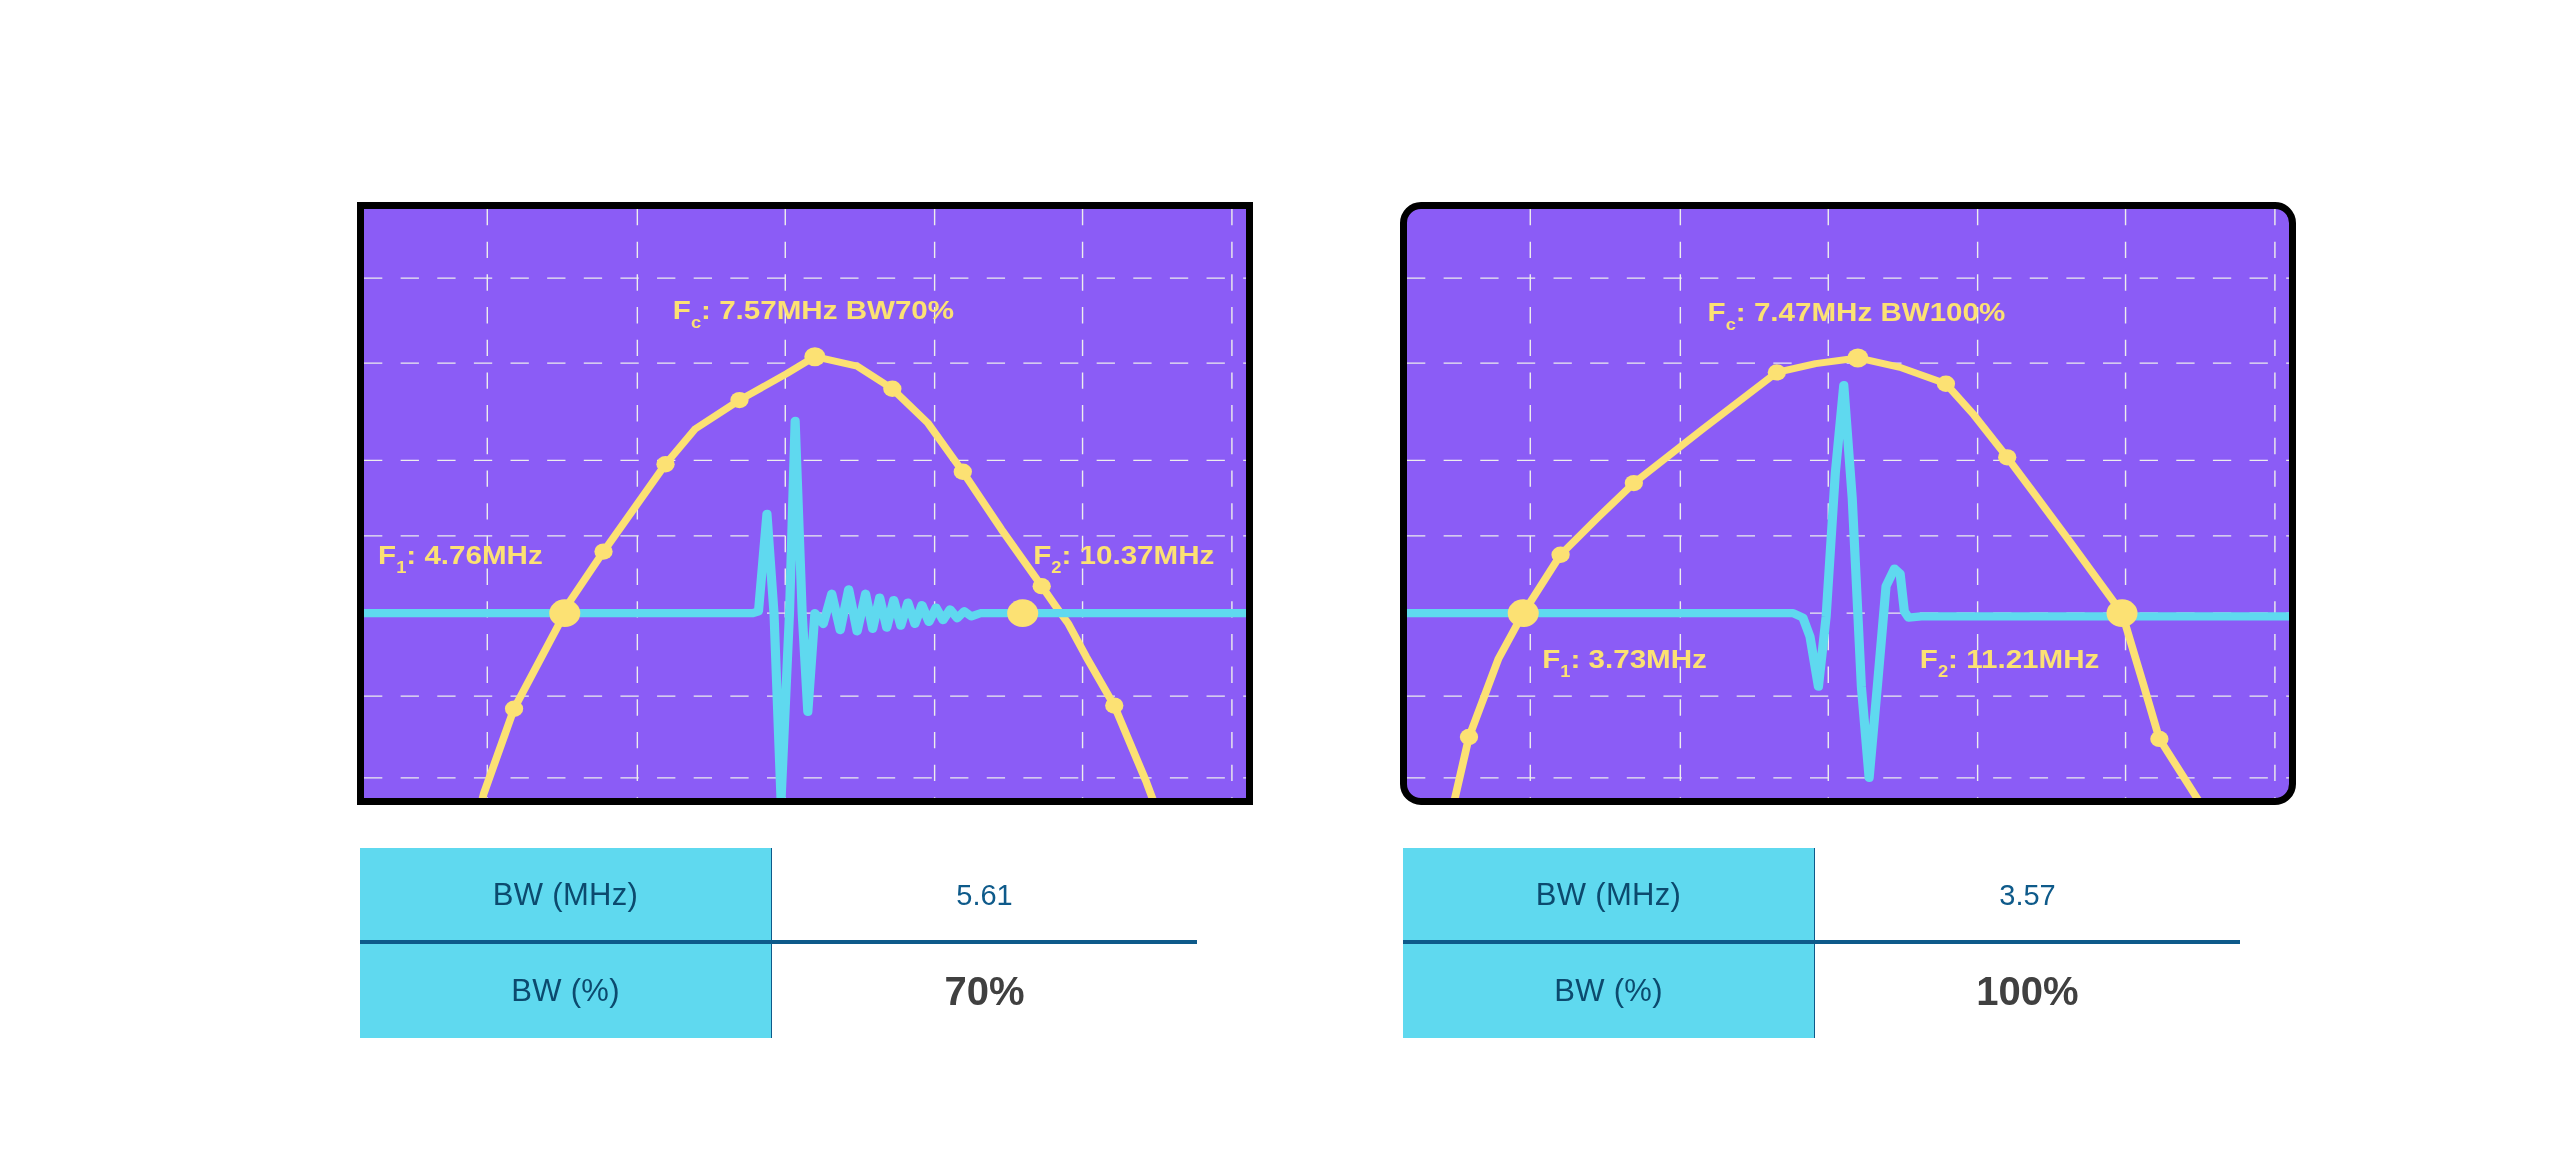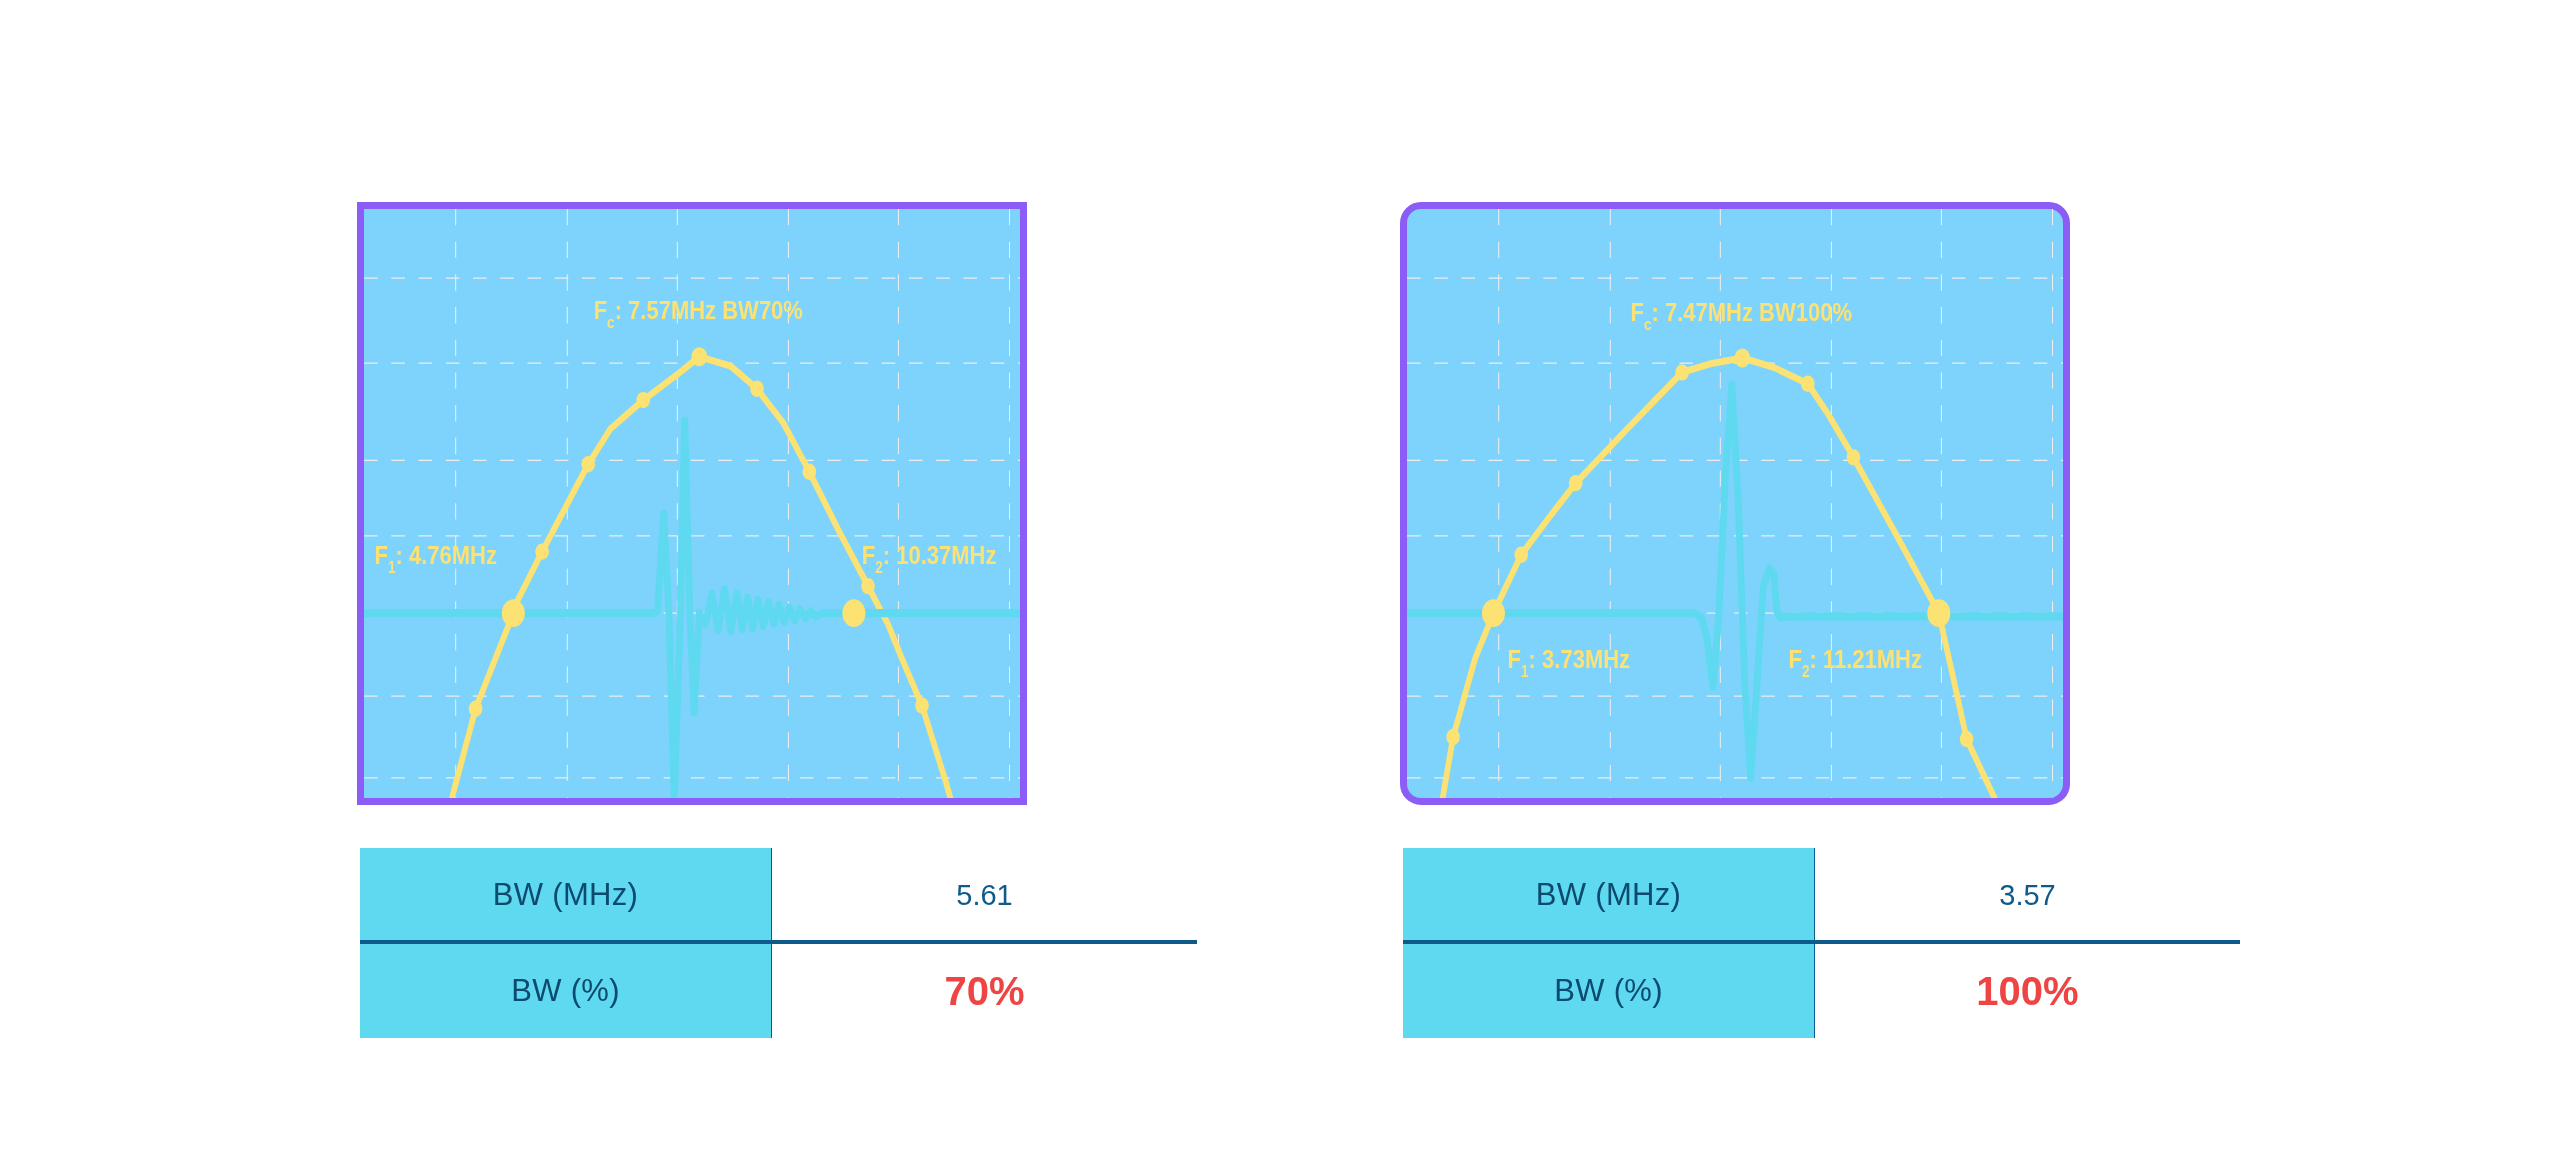--- a/index.html
+++ b/index.html
@@ -21,25 +21,25 @@
     position: absolute;
     top: 0;
     height: 1154px;
   }
   #group-left  { left: 0px;    width: 1288px; }
   #group-right { left: 1043px; width: 1288px; }
 
   .chart-frame {
     position: absolute;
     top: 202px;
-    width: 670px;
+    width: 896px;
     height: 603px;
-    background: #7dd3fc;
+    background: #8b5cf6;
     box-sizing: border-box;
-    border: 7px solid #8b5cf6;
+    border: 7px solid #000000;
   }
   #group-left  .chart-frame { left: 357px; }
   #group-right .chart-frame { left: 357px; border-radius: 21px; }
 
   .chart-inner {
     position: absolute;
     inset: 0;
     overflow: hidden;
   }
   .chart-svg {
@@ -91,21 +91,21 @@
     align-items: center;
     justify-content: center;
     box-sizing: border-box;
   }
   .bw-value-cell .val-num {
     color: #0e5a8a;
     font-size: 29px;
     font-weight: 400;
   }
   .bw-value-cell .val-pct {
-    color: #ef4444;
+    color: #404040;
     font-size: 40px;
     font-weight: 700;
   }
   .bw-divider {
     position: absolute;
     left: 0;
     top: 92px;
     width: 837px;
     height: 3.9px;
     background: #0e5a8a;

